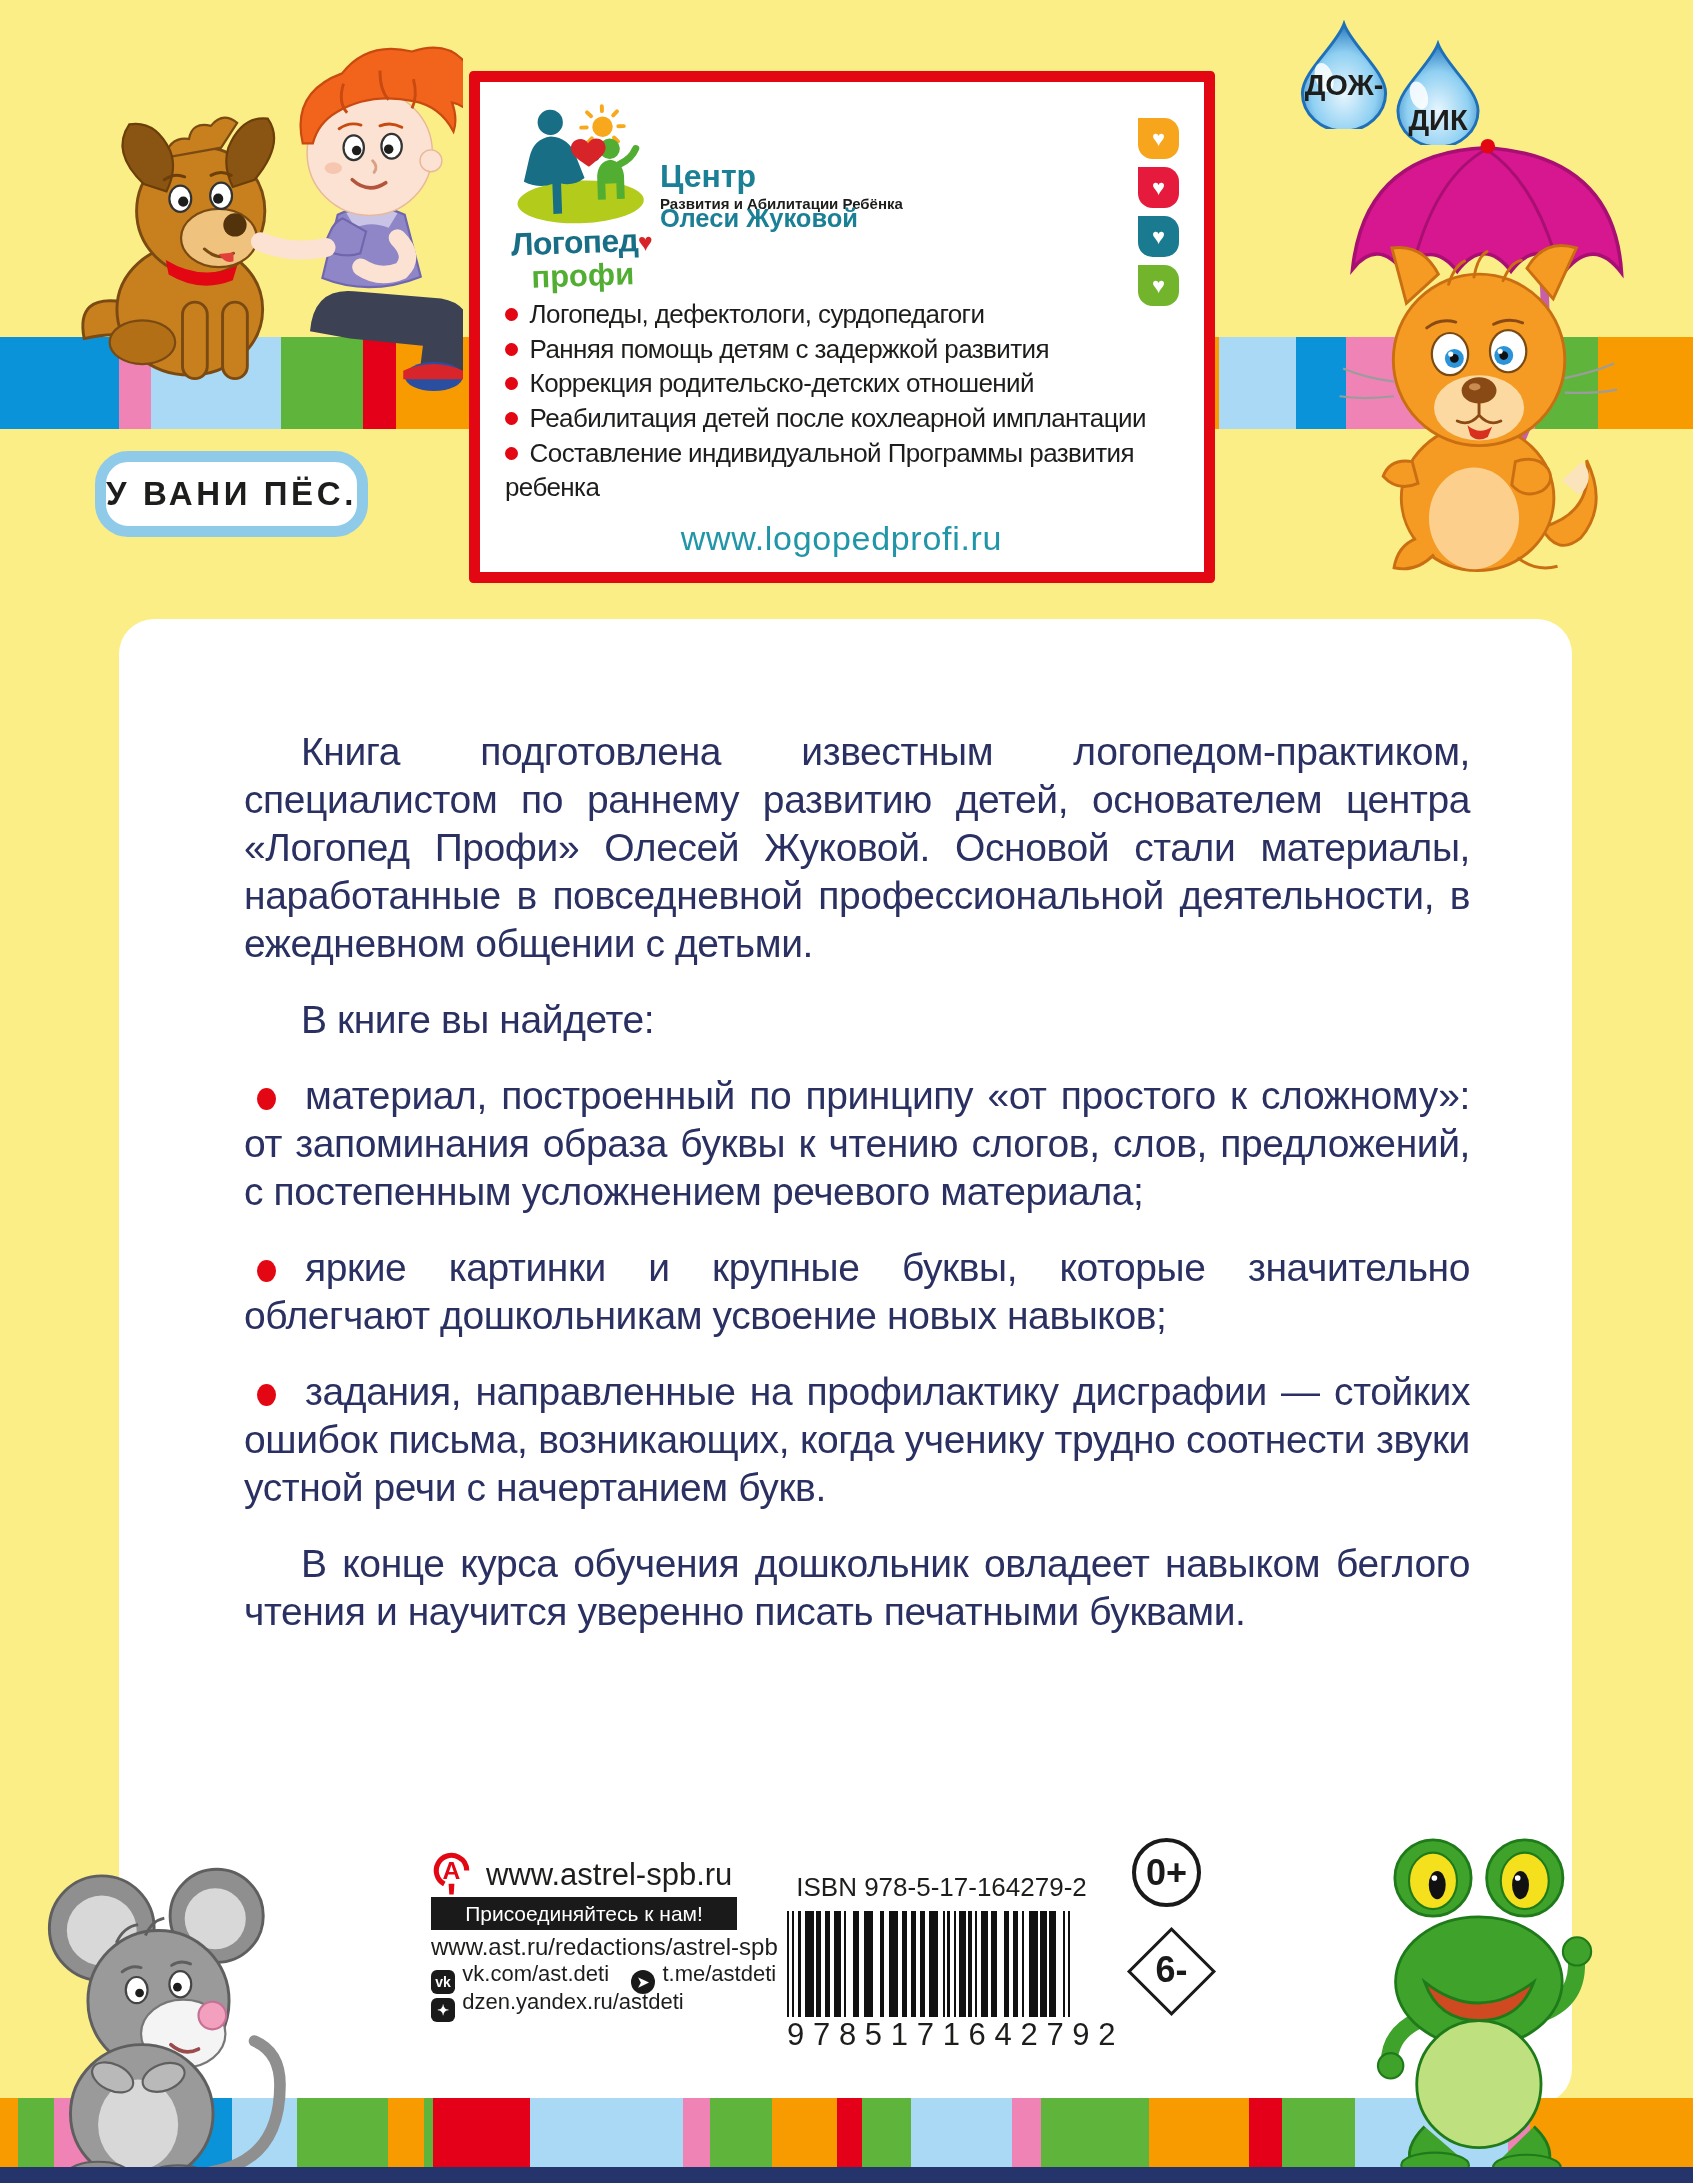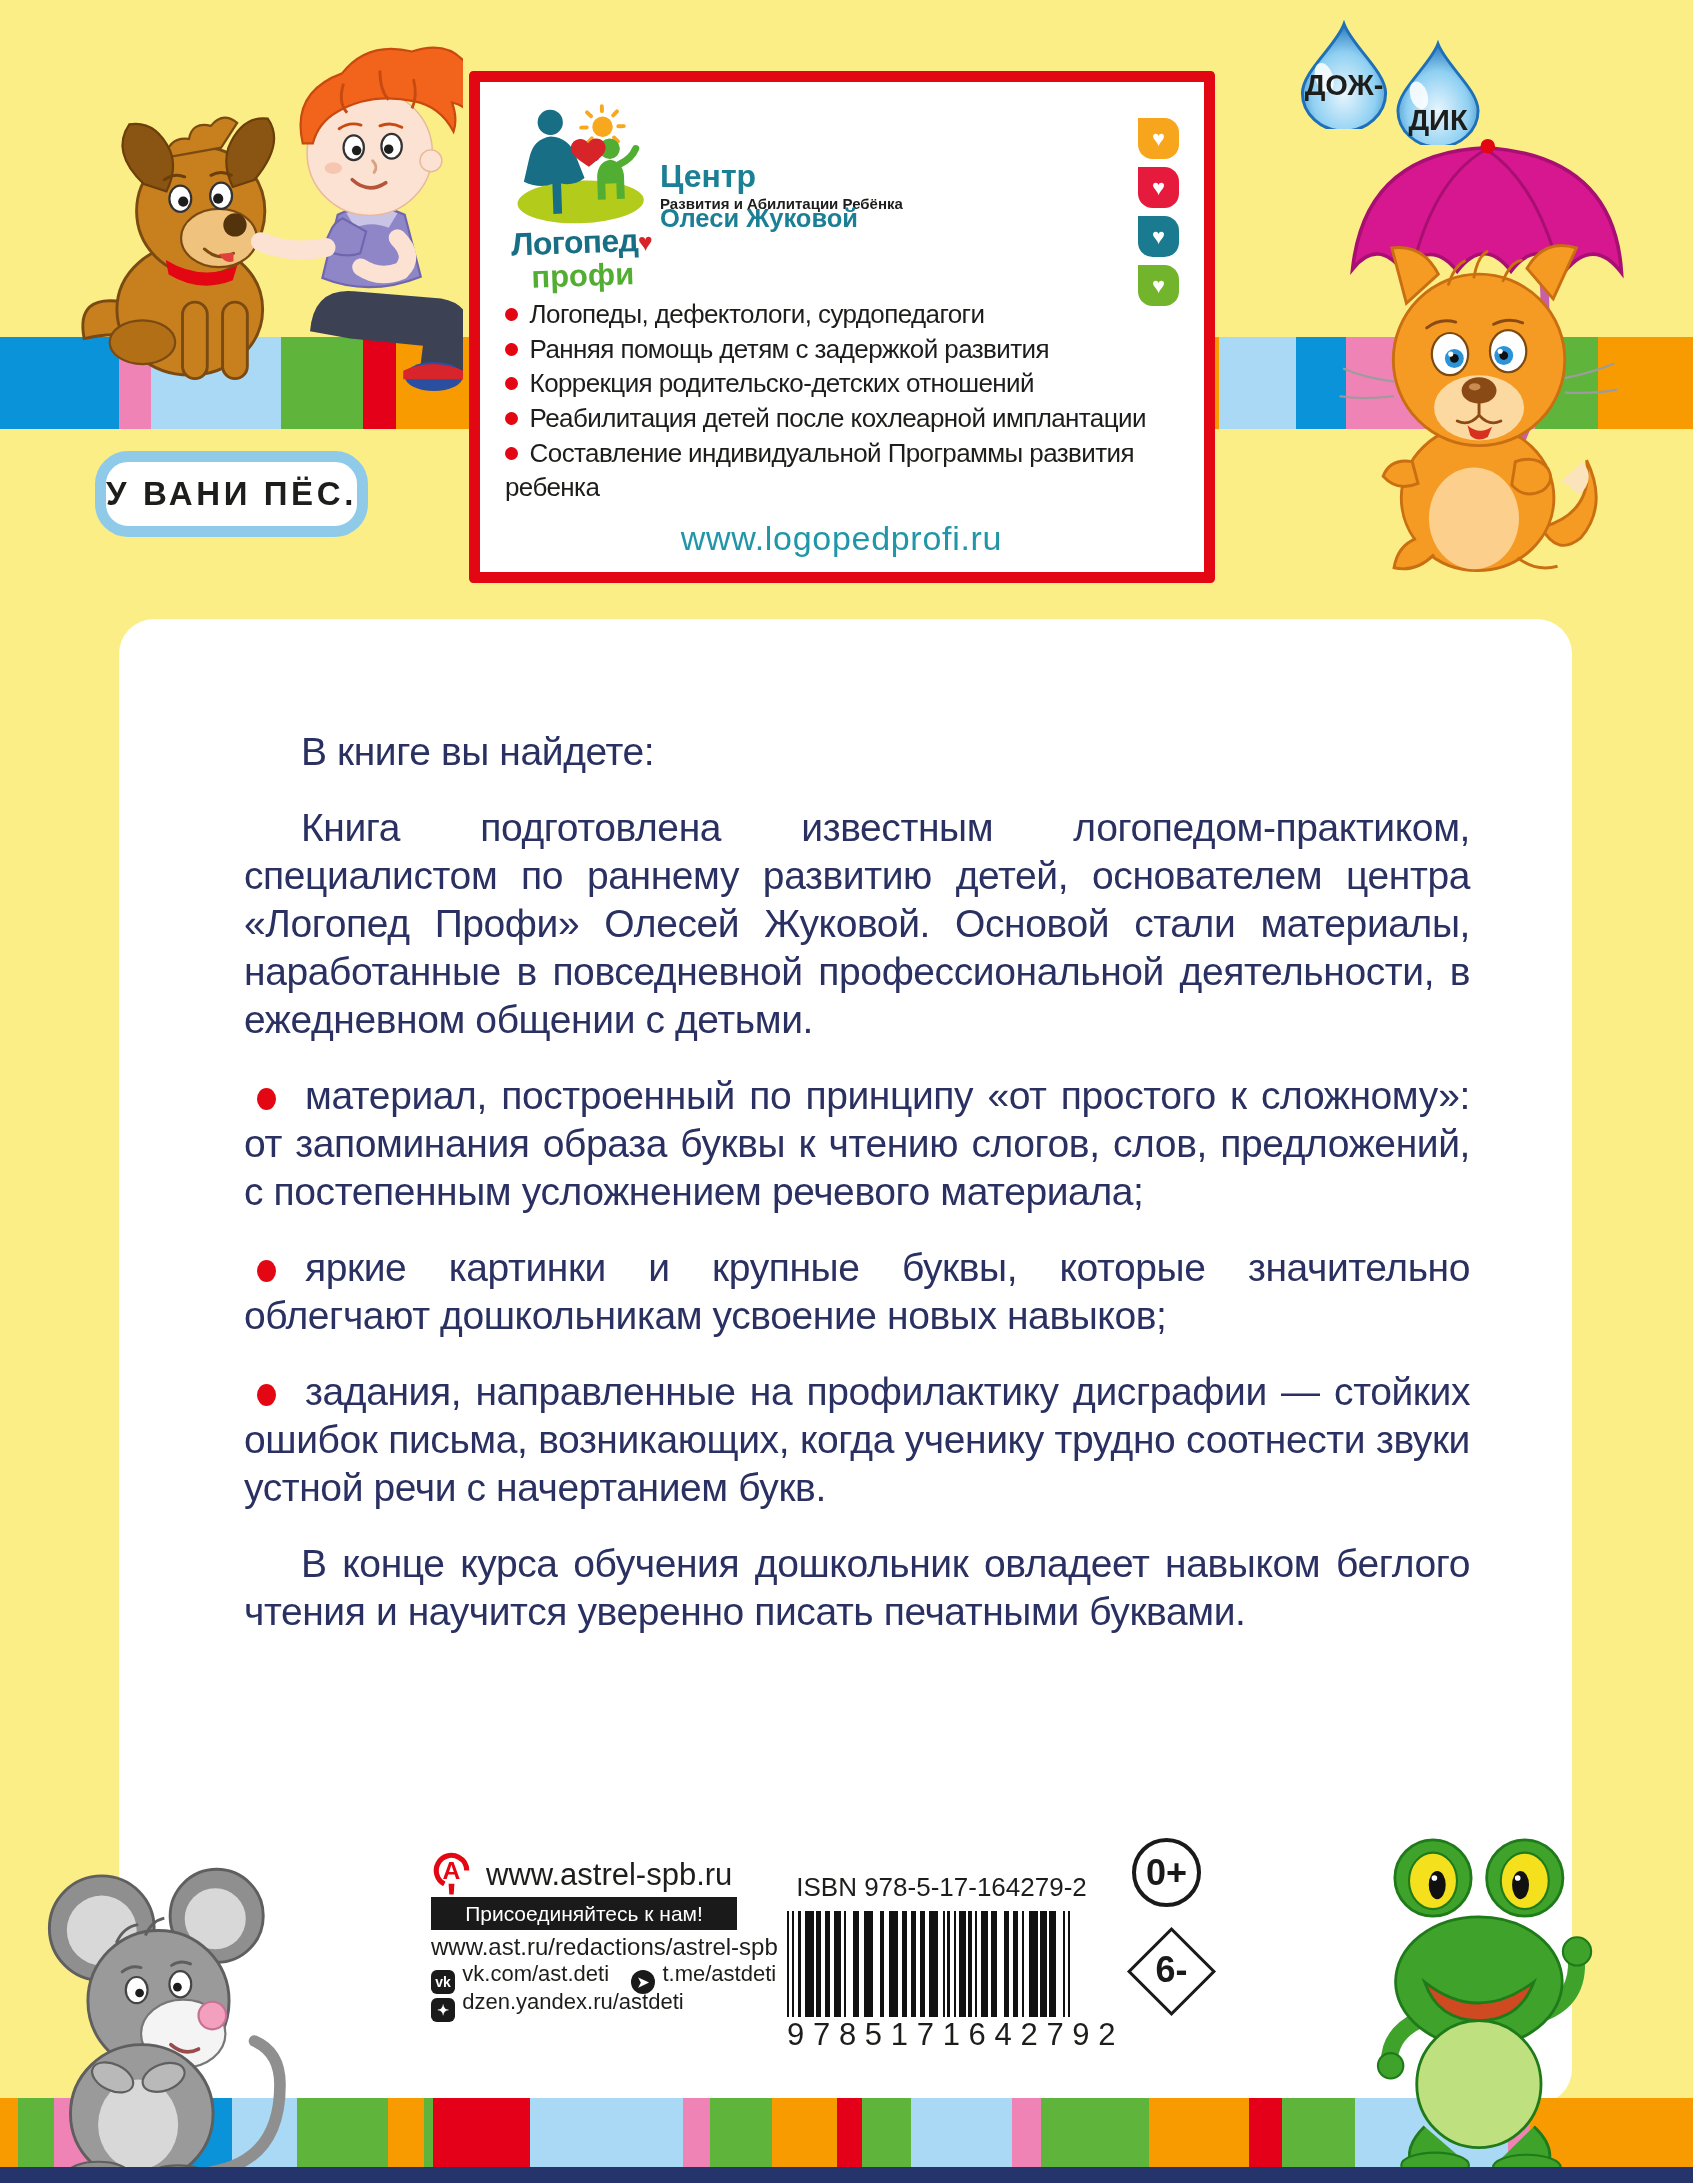--- a/index.html
+++ b/index.html
@@ -262,22 +262,22 @@
         <div class="service"><span class="sdot"></span>Логопеды, дефектологи, сурдопедагоги</div>
         <div class="service"><span class="sdot"></span>Ранняя помощь детям с задержкой развития</div>
         <div class="service"><span class="sdot"></span>Коррекция родительско-детских отношений</div>
         <div class="service"><span class="sdot"></span>Реабилитация детей после кохлеарной имплантации</div>
         <div class="service"><span class="sdot"></span>Составление индивидуальной Программы развития ребенка</div>
       </div>
     <div class="abs" id="center-site">www.logopedprofi.ru</div>
   </div>
 
   <div class="abs" id="desc">
+      <p class="para plain">Книга подготовлена известным логопедом-практиком, специалистом по раннему развитию детей, основателем центра «Логопед Профи» Олесей Жуковой.  Основой стали материалы, наработанные в повседневной профессиональной деятельности, в ежедневном общении с детьми.</p>
       <p class="para plain">В книге вы найдете:</p>
-      <p class="para plain">Книга подготовлена известным логопедом-практиком, специалистом по раннему развитию детей, основателем центра «Логопед Профи» Олесей Жуковой.  Основой стали материалы, наработанные в повседневной профессиональной деятельности, в ежедневном общении с детьми.</p>
       <p class="para bullet"><span class="bdot"></span>материал, построенный по принципу «от простого к сложному»: от запоминания образа буквы к чтению слогов, слов, предложений, с постепенным усложнением речевого материала;</p>
       <p class="para bullet"><span class="bdot"></span>яркие картинки и крупные буквы, которые значительно облегчают дошкольникам усвоение новых навыков;</p>
       <p class="para bullet"><span class="bdot"></span>задания, направленные на профилактику дисграфии — стойких ошибок письма, возникающих, когда ученику трудно соотнести звуки устной речи с начертанием букв.</p>
       <p class="para plain">В конце курса обучения дошкольник овладеет навыком беглого чтения и научится уверенно писать печатными буквами.</p>
     </div>
 
   <div class="abs" style="left:431px;top:1851px;z-index:4;">
     <svg width="41" height="45" viewBox="0 0 56 62">
       <circle cx="28" cy="27" r="21" fill="none" stroke="#E30613" stroke-width="7" stroke-dasharray="88 44" transform="rotate(118 28 27)"></circle>
       <text x="28" y="39" font-size="34" font-weight="bold" fill="#E30613" text-anchor="middle" font-family="Liberation Sans, sans-serif">А</text>

